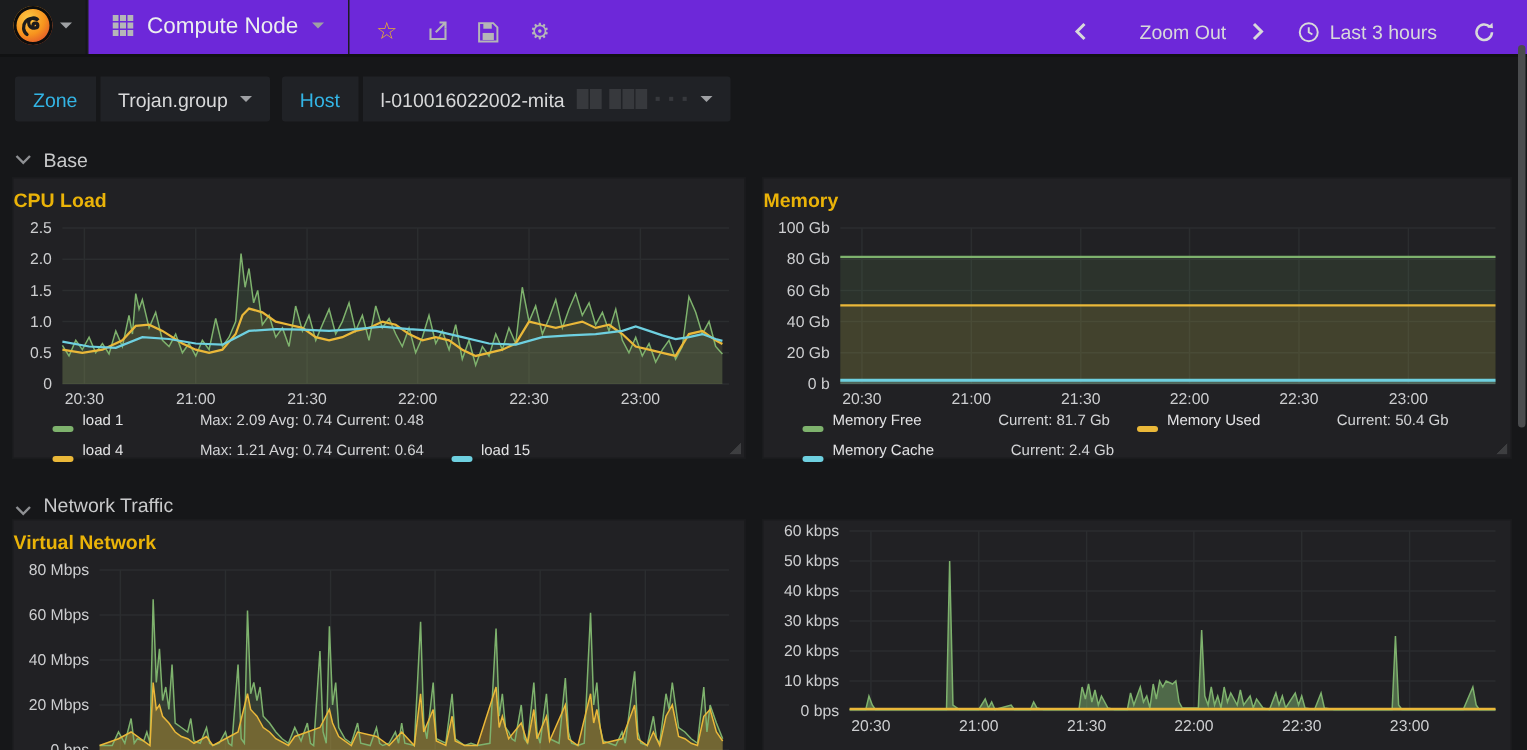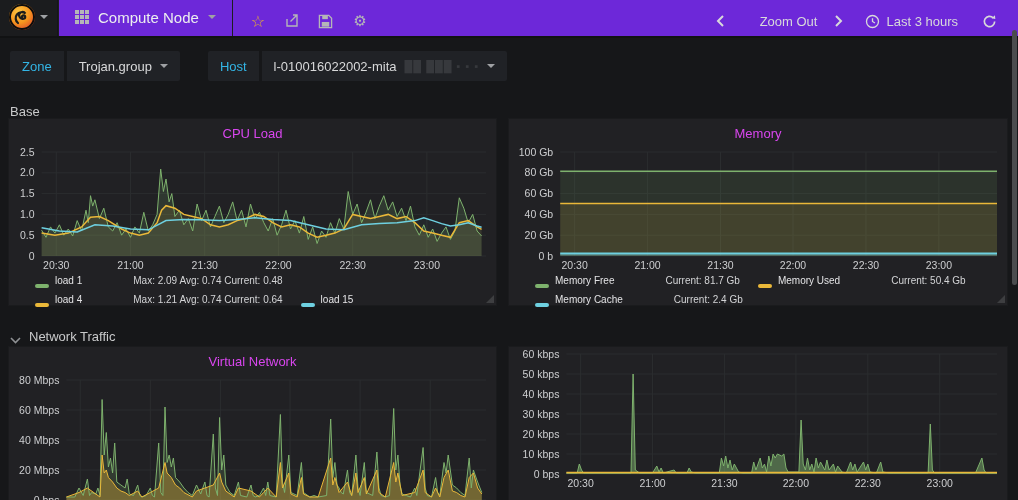--- a/index.html
+++ b/index.html
@@ -20,32 +20,32 @@
   .dash-title { font-size:15px; color:#eceeef; }
   .nav-actions { display:flex; align-items:center; gap:4px; margin-left:10px; }
   .icon-btn { width:30px; height:30px; display:flex; align-items:center; justify-content:center;
               cursor:pointer; color:#b5b6b8; font-size:15px; }
   .star { color:#e8b12f; font-size:16px; }
   .nav-right { margin-left:auto; display:flex; align-items:center; gap:6px; padding-right:14px; }
   .nav-txt-btn { font-size:13px; color:#d8d9da; padding:4px 6px; cursor:pointer;margin-left:18px; }
   .chev-btn { display:flex; align-items:center; padding:4px 6px; cursor:pointer; }
   .time-btn { display:flex; align-items:center; gap:6px; font-size:13px; padding:4px 10px; cursor:pointer; }
   .submenu { position:absolute; top:44px; left:0; width:894px; height:44px; display:flex;
-             align-items:center; gap:28px; padding:0 10px; }
+             align-items:center; gap:8px; padding:0 10px; }
   .var-group { display:flex; align-items:stretch; height:30px; }
   .var-label { background:#202226; color:#33b5e5; font-size:13px; display:flex; align-items:center;
                padding:0 12px; border-radius:2px 0 0 2px; }
   .var-value { background:#202226; color:#d8d9da; font-size:13px; display:flex; align-items:center;
                gap:8px; padding:0 12px; margin-left:3px; border-radius:0 2px 2px 0; cursor:pointer; }
   .redacted { color:#37393d; letter-spacing:1px; font-size:11px; }
   .row-header { position:absolute; left:10px; display:flex; align-items:center; gap:8px;
                 font-size:13px; color:#c9cacb; cursor:pointer; height:20px; }
   .row-header svg { stroke:#8e9093; }
   .panel { position:absolute; background:#212124; border:1px solid #1a1b1d; }
-  .panel-title { text-align:center; font-size:13px; font-weight:normal; color:#d946ef;
+  .panel-title { text-align:left; font-size:13px; font-weight:bold; color:#eab308;
                  padding-top:7px; height:26px; cursor:pointer; }
   svg.chart { display:block; }
   .legend { padding-left:26px; font-size:10px; color:#e3e3e5; line-height:15px; }
   .lg-item { display:inline-flex; align-items:flex-end; margin-right:18px; cursor:pointer; }
   .lg-dash { width:14px; height:4px; border-radius:2px; margin-right:6px; display:inline-block; }
   .lg-name { margin-right:7px; }
   .lg-stats { color:#d3d4d6;margin-left:44px; }
   .grip { position:absolute; right:2px; bottom:2px; width:8px; height:8px;
           background:linear-gradient(135deg, transparent 50%, #4a4b4d 50%); opacity:.7;
           clip-path:polygon(100% 0, 100% 100%, 0 100%); }
@@ -137,21 +137,21 @@
   <div class="var-group">
     <span class="var-label">Host</span>
     <span class="var-value">
       <span>l-010016022002-mita</span>
       <span class="redacted">██ ███  ▪ ▪ ▪</span>
       <span class="caret"></span>
     </span>
   </div>
 </div>
 
-<div class="row-header" style="top:96px;flex-direction:column;">
+<div class="row-header" style="top:96px;">
   <svg width="11" height="7" viewBox="0 0 11 7">
       <polyline points="1,1 5.5,5.5 10,1" fill="none" stroke-width="1.6"></polyline>
     </svg>
   <span>Base</span>
 </div>
 <div class="row-header" style="top:324px;align-items:flex-end;">
   <svg width="11" height="7" viewBox="0 0 11 7">
       <polyline points="1,1 5.5,5.5 10,1" fill="none" stroke-width="1.6"></polyline>
     </svg>
   <span>Network Traffic</span>

